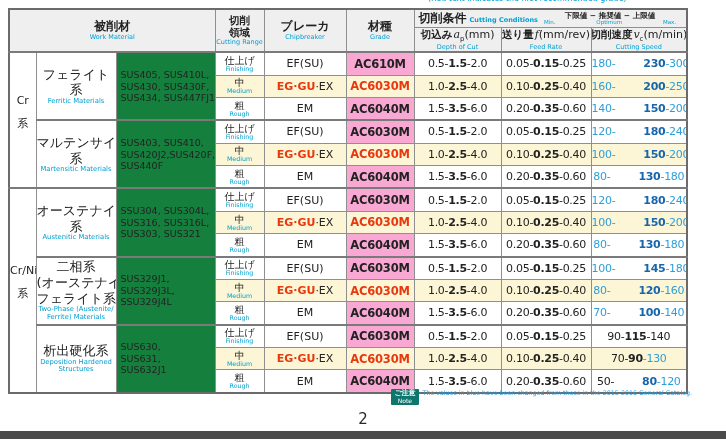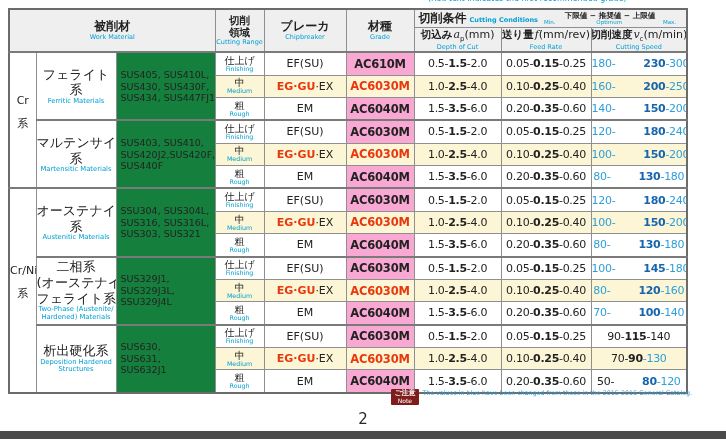--- a/index.html
+++ b/index.html
@@ -55,21 +55,21 @@
   .c-r{color:#e8380d;font-weight:bold;}
   .c-b{color:#2e9ed9;}
   .c-bd{color:#1766ad;margin-left:28px;}
   .mid{font-weight:bold;}
   .dash{font-weight:normal;}
 
   
   .top-partial{position:absolute;top:0;left:428px;width:280px;height:3px;overflow:hidden;}
   .top-partial span{position:relative;top:-6px;font-size:8px;color:#00a0d2;white-space:nowrap;display:block;}
   .note{position:absolute;top:389px;right:34px;display:flex;gap:4px;align-items:flex-start;}
-  .note-badge{background:#7f1d1d;color:#fff;text-align:center;padding:1px 3px;border-radius:1px;line-height:1.1;}
+  .note-badge{background:#0f766e;color:#fff;text-align:center;padding:1px 3px;border-radius:1px;line-height:1.1;}
   .note-badge .b1{font-size:7px;font-weight:bold;}
   .note-badge .b2{font-size:6px;}
   .note-jp{font-size:9px;color:#1f7dc4;line-height:1.2;white-space:nowrap;}
   .note-en{font-size:6.3px;color:#2e9bd8;line-height:1.3;white-space:nowrap;}
   .page-num{position:absolute;top:410px;left:0;width:726px;text-align:center;font-size:15px;color:#2a2a2a;}
   .bottom-bar{position:absolute;bottom:0;left:0;width:726px;height:8px;background:#4b4b4b;}
 </style>
 </head>
 <body>
 
@@ -289,21 +289,21 @@
         <td class="vals"><span class="c-k">1.5</span><span class="c-k dash">-</span><span class="c-k mid">3.5</span><span class="c-k dash">-</span><span class="c-k">6.0</span></td>
         <td class="vals"><span class="c-k">0.20</span><span class="c-k dash">-</span><span class="c-k mid">0.35</span><span class="c-k dash">-</span><span class="c-k">0.60</span></td>
         <td class="vals"><span class="c-b">80</span><span class="c-b dash">-</span><span class="c-bd mid">130</span><span class="c-b dash">-</span><span class="c-b">180</span></td>
       </tr>
       <tr class="gtop">
         <td class="matname-cell" rowspan="3">
           <div class="mjp">二相系</div>
           <div class="mjp">(オーステナイト・</div>
           <div class="mjp">フェライト系)</div>
           <div class="men">Two-Phase (Austenite/</div>
-          <div class="men">Hardened) Materials</div>
+          <div class="men">Ferrite) Materials</div>
         </td>
         <td class="sus-cell" rowspan="3">
           <div class="sline">SUS329J1,</div>
           <div class="sline">SUS329J3L,</div>
           <div class="sline">SSU329J4L</div>
         </td>
         <td class="range-cell">
           <div class="lvl-jp">仕上げ</div>
           <div class="lvl-en">Finishing</div>
         </td>

